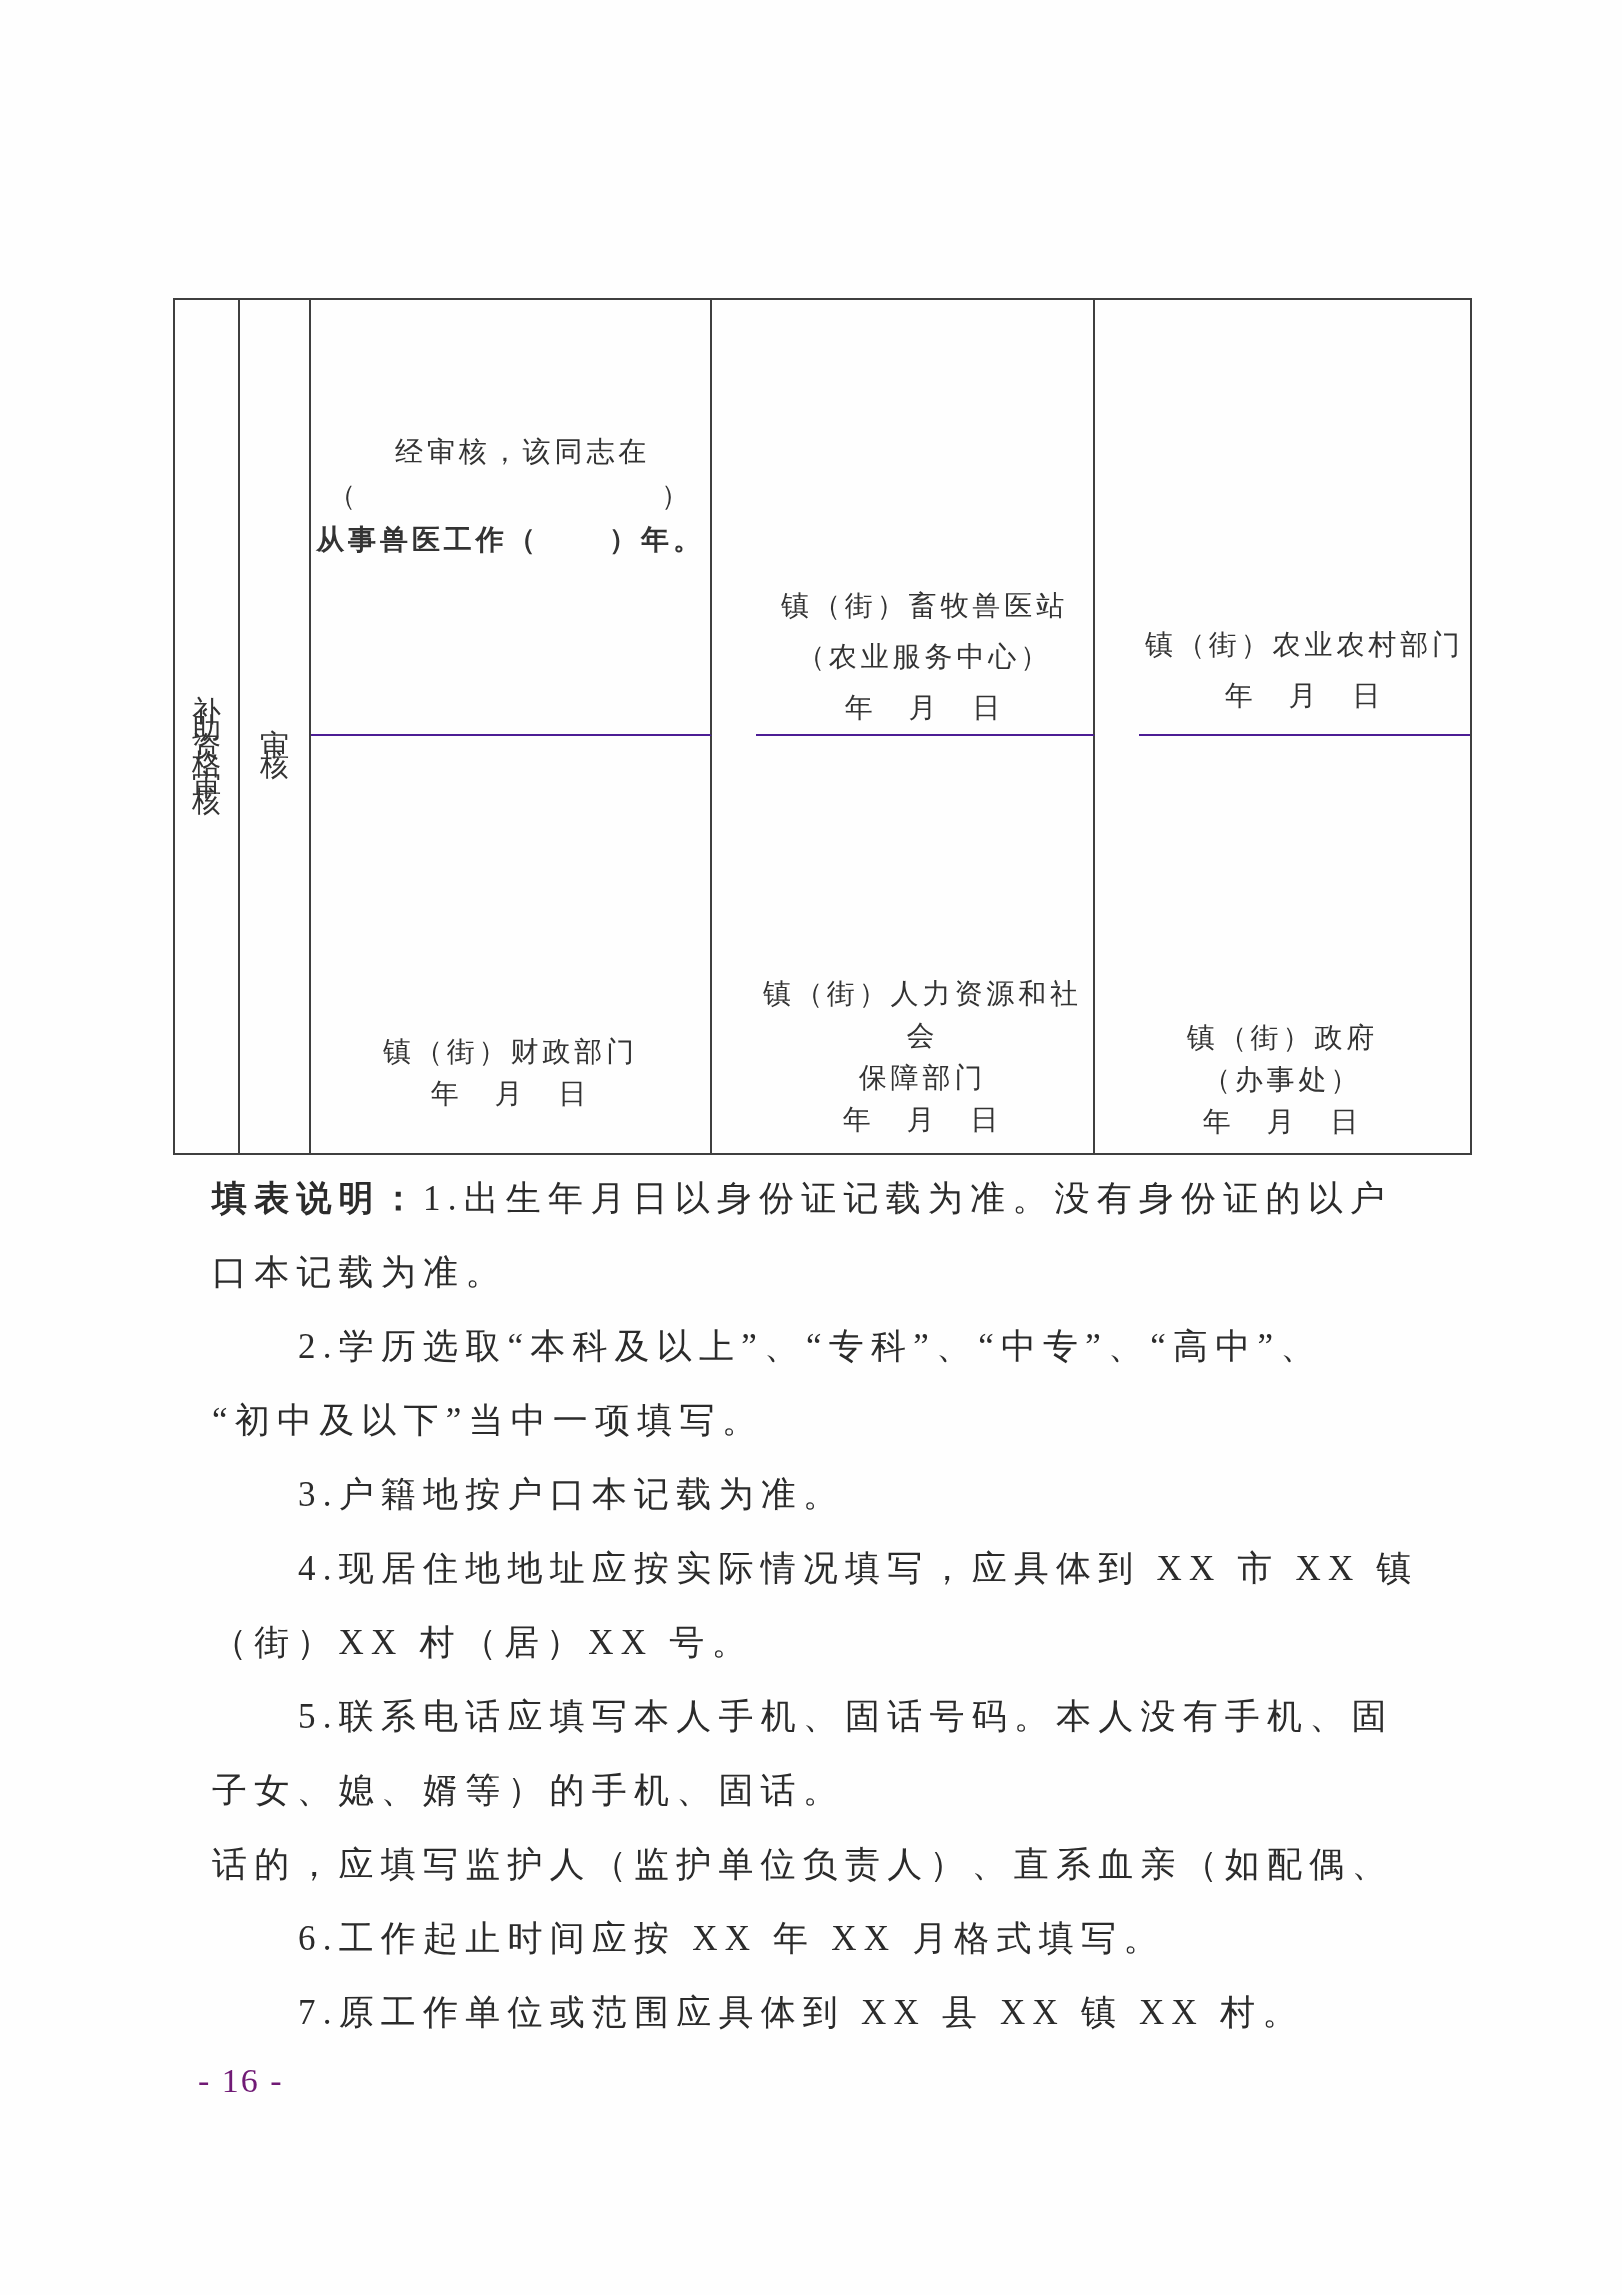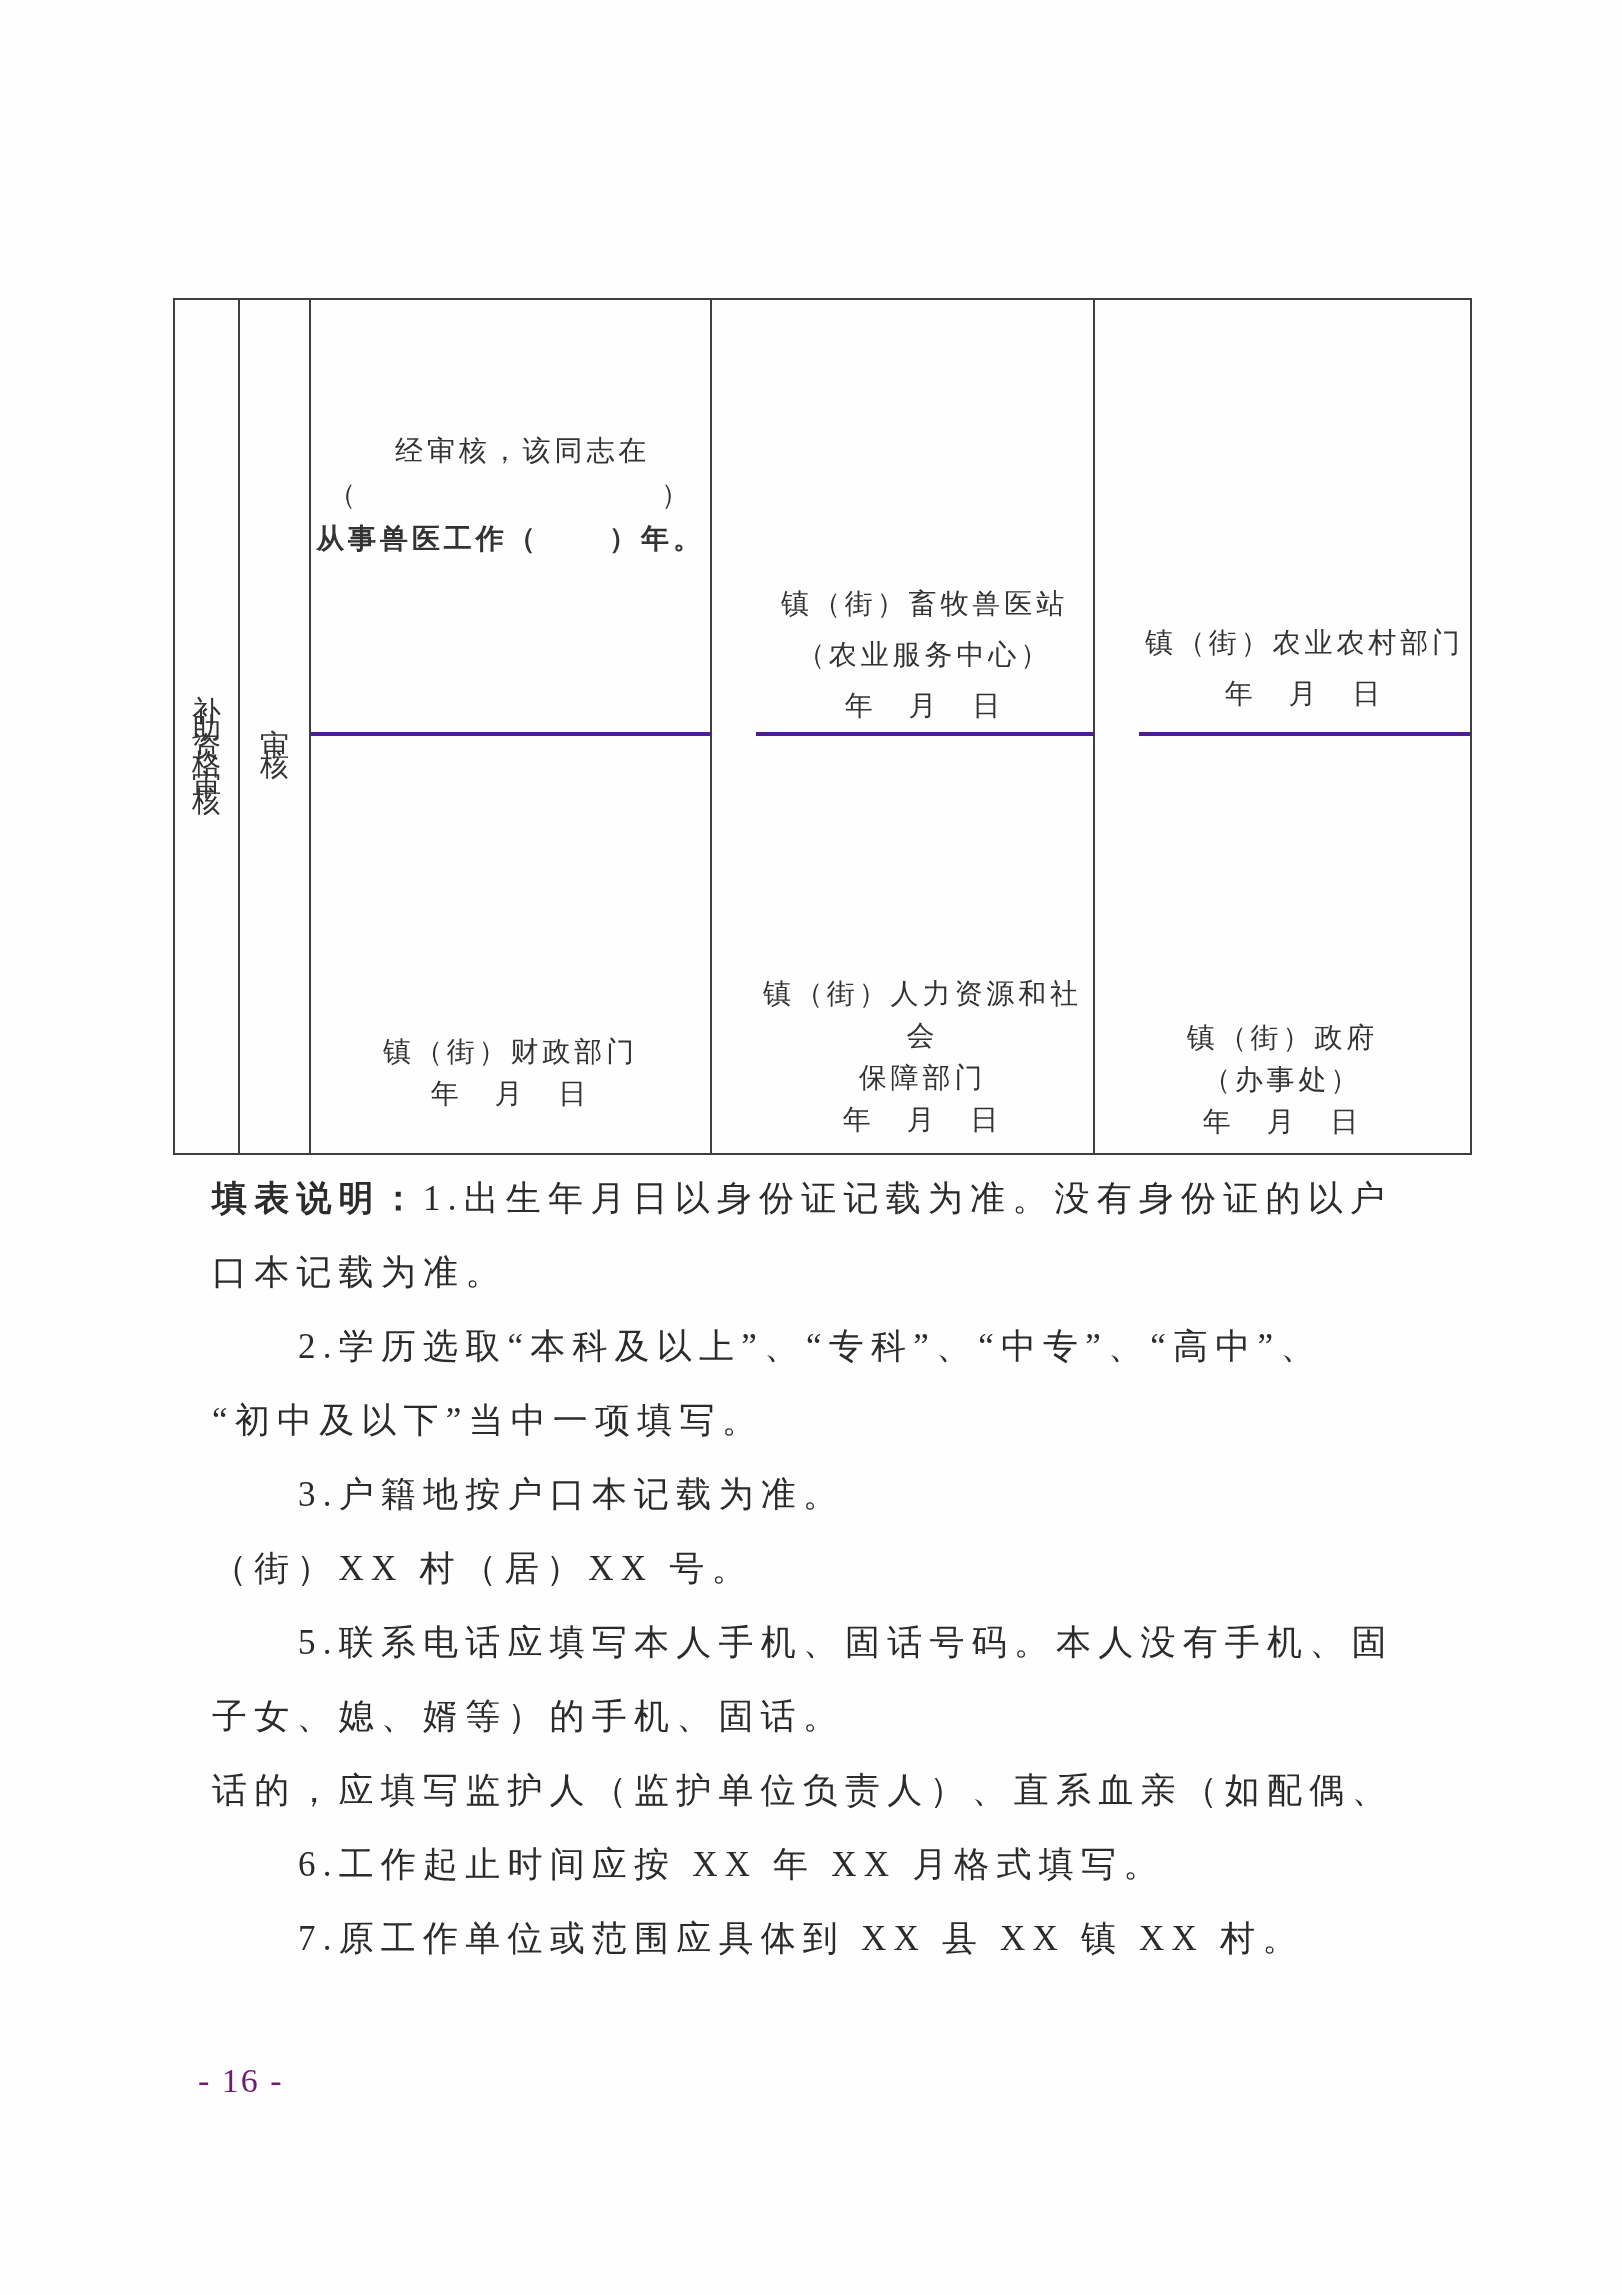--- a/index.html
+++ b/index.html
@@ -14,21 +14,21 @@
   .tbl{
     position:absolute;left:173px;top:298px;width:1299px;height:857px;
     box-sizing:border-box;border:2px solid #3f3f3f;
     display:grid;
     grid-template-columns:65px 71px 401px 383px 375px;
     grid-template-rows:436px 417px;
   }
   .cell{
     box-sizing:border-box;
     border-right:2px solid #3f3f3f;
-    border-bottom:4px solid #4c1d95;
+    border-bottom:2px solid #4c1d95;
     display:flex;align-items:center;justify-content:center;
     font-size:28px;letter-spacing:3.9px;color:#333333;
   }
   .span2{grid-row:1/3;border-bottom:none;}
   .row2{border-bottom:none;}
   .lastcol{border-right:none;}
 
   .vert{
     writing-mode:vertical-rl;text-orientation:upright;
     font-size:29px;letter-spacing:18.3px;line-height:1;
@@ -128,20 +128,21 @@
 
   <div class="notes">
     <div class="nline">
       <span class="nlabel">填表说明：</span>
       <span>1.出生年月日以身份证记载为准。没有身份证的以户</span>
     </div>
     <div class="nline">口本记载为准。</div>
     <div class="nline ind">2.学历选取“本科及以上”、“专科”、“中专”、“高中”、</div>
     <div class="nline">“初中及以下”当中一项填写。</div>
     <div class="nline ind">3.户籍地按户口本记载为准。</div>
+    <div class="nline ind">4.现居住地地址应按实际情况填写，应具体到 XX 市 XX 镇</div>
     <div class="nline">（街）XX 村（居）XX 号。</div>
     <div class="nline ind">5.联系电话应填写本人手机、固话号码。本人没有手机、固</div>
     <div class="nline">子女、媳、婿等）的手机、固话。</div>
     <div class="nline">话的，应填写监护人（监护单位负责人）、直系血亲（如配偶、</div>
     <div class="nline ind">6.工作起止时间应按 XX 年 XX 月格式填写。</div>
     <div class="nline ind">7.原工作单位或范围应具体到 XX 县 XX 镇 XX 村。</div>
   </div>
 
   <div class="pageno">- 16 -</div>
 

